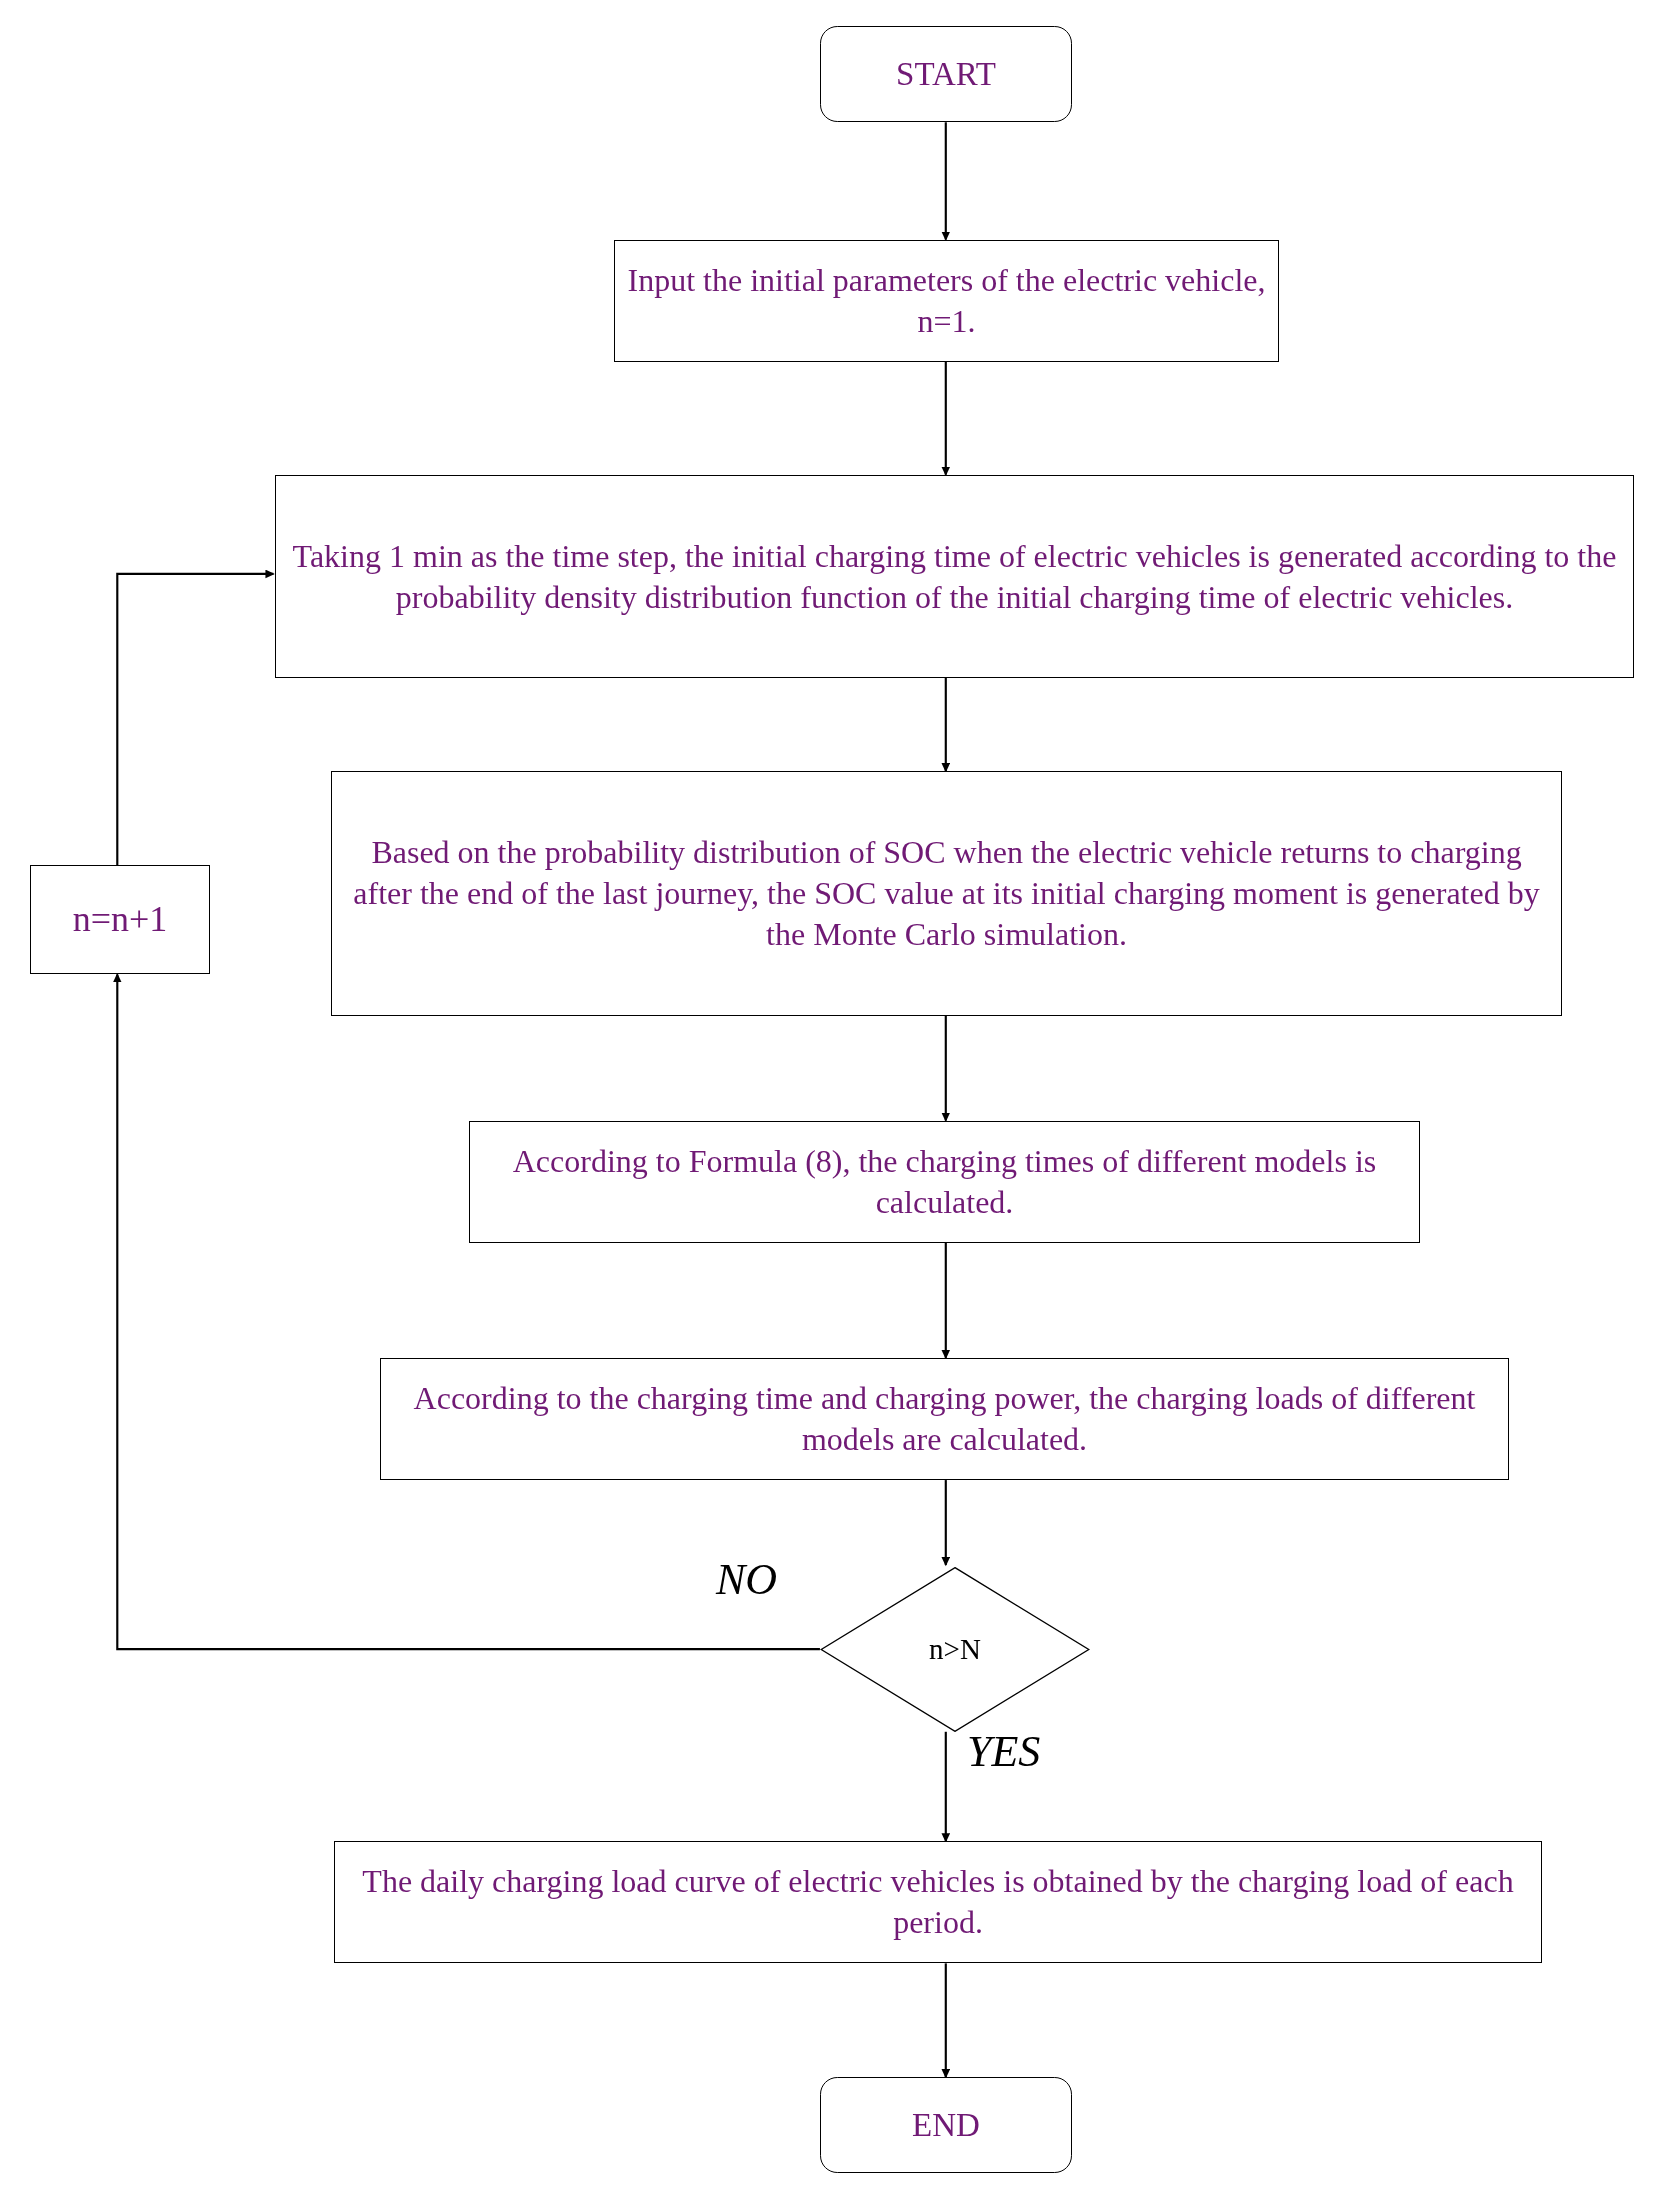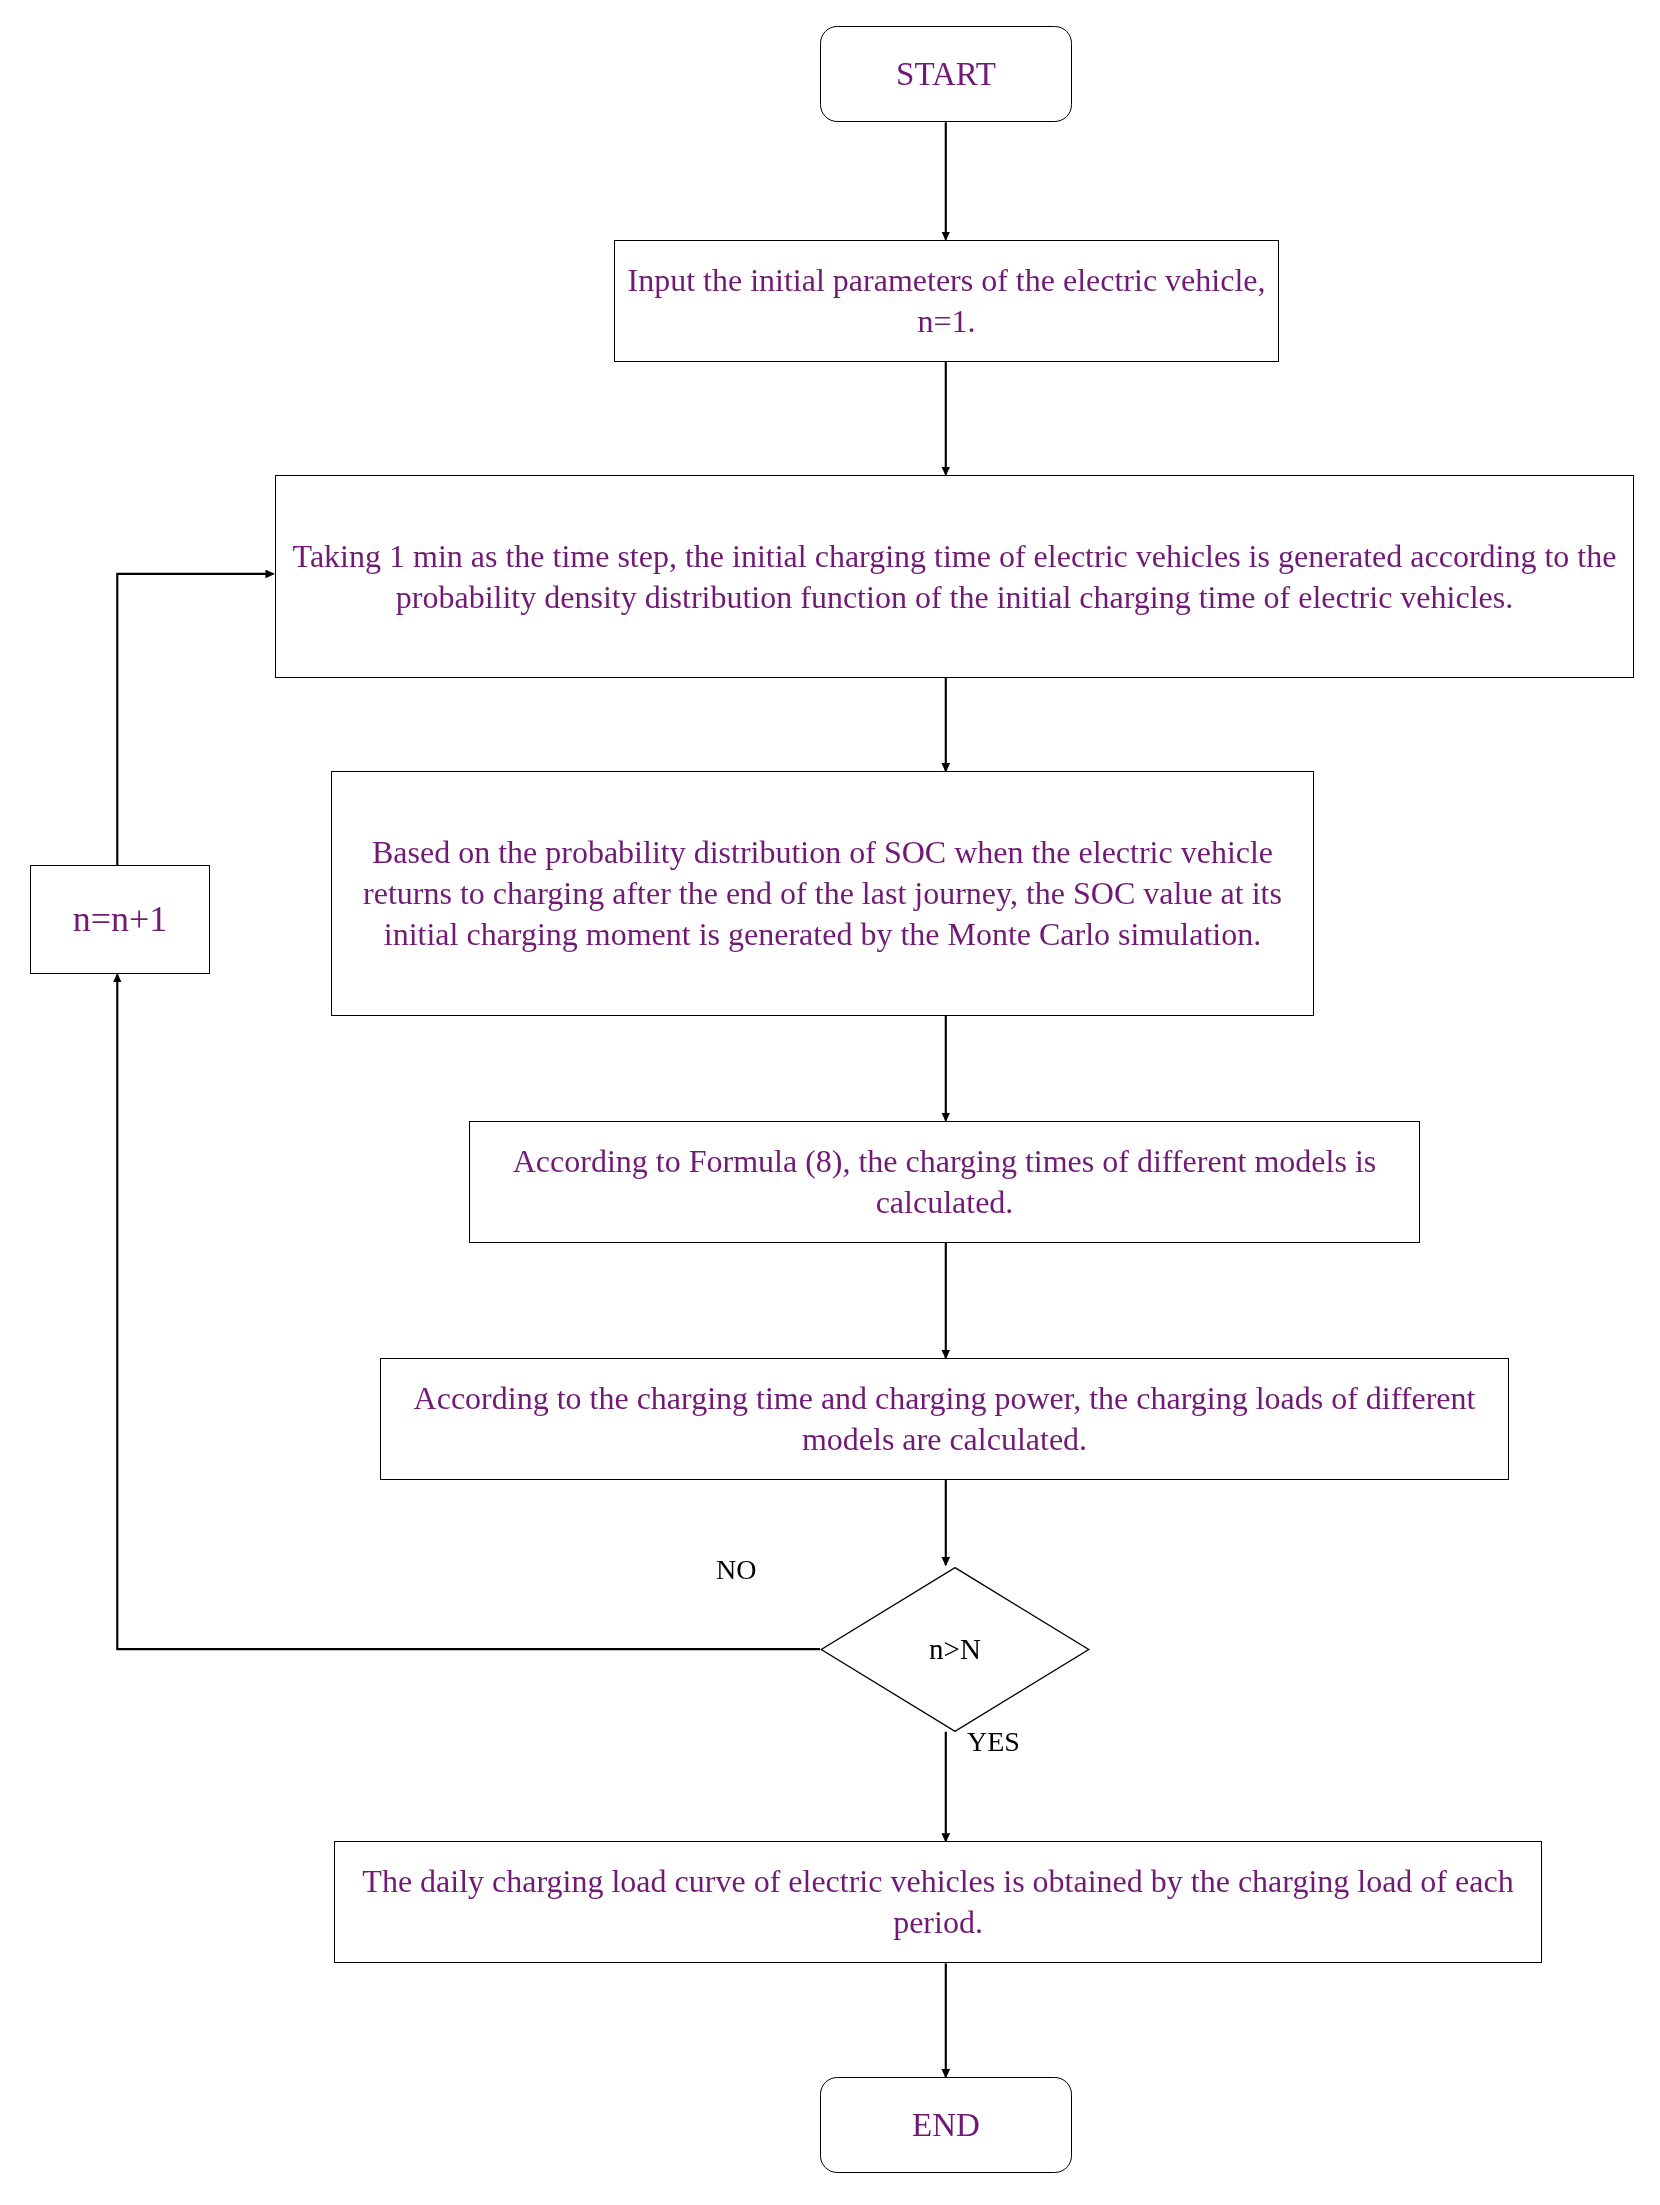--- a/index.html
+++ b/index.html
@@ -61,23 +61,24 @@
     top: 0;
   }
   .decision-label {
     position: relative;
     font-size: 29px;
     color: #000000;
     z-index: 2;
   }
   .edge-label {
     position: absolute;
-    font-size: 28px;
+    font-size: 44px;
     color: #000000;
     white-space: nowrap;
+    font-style: italic;
   }
 </style>
 </head>
 <body>
 
 <div id="canvas">
 
   <svg class="edges" viewBox="0 0 2308 3066" xmlns="http://www.w3.org/2000/svg">
     <defs>
       <marker id="arrow" markerWidth="14" markerHeight="14" refX="11" refY="6" orient="auto" markerUnits="userSpaceOnUse">
@@ -111,21 +112,21 @@
   </div>
 
   <div class="node process" style="left:614px; top:240px; width:665px; height:122px;">
     <span class="txt">Input the initial parameters of the electric vehicle, n=1.</span>
   </div>
 
   <div class="node process" style="left:275px; top:475px; width:1359px; height:203px;">
     <span class="txt">Taking 1 min as the time step, the initial charging time of electric vehicles is generated according to the probability density distribution function of the initial charging time of electric vehicles.</span>
   </div>
 
-  <div class="node process" style="left:331px; top:771px; width:983px; height:245px;justify-content:flex-end;">
+  <div class="node process" style="left:331px; top:771px; width:1231px; height:245px;justify-content:flex-end;">
     <span class="txt">Based on the probability distribution of SOC when the electric vehicle returns to charging after the end of the last journey, the SOC value at its initial charging moment is generated by the Monte Carlo simulation.</span>
   </div>
 
   <div class="node counter-box" style="left:30px; top:865px; width:180px; height:109px;">
     <span class="txt">n=n+1</span>
   </div>
 
   <div class="node process" style="left:469px; top:1121px; width:951px; height:122px;">
     <span class="txt">According to Formula (8), the charging times of different models is calculated.</span>
   </div>

